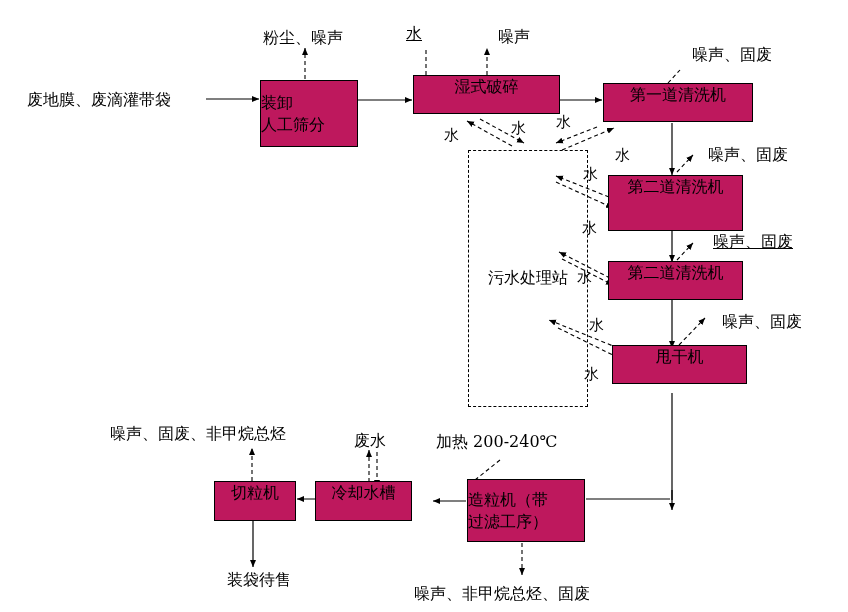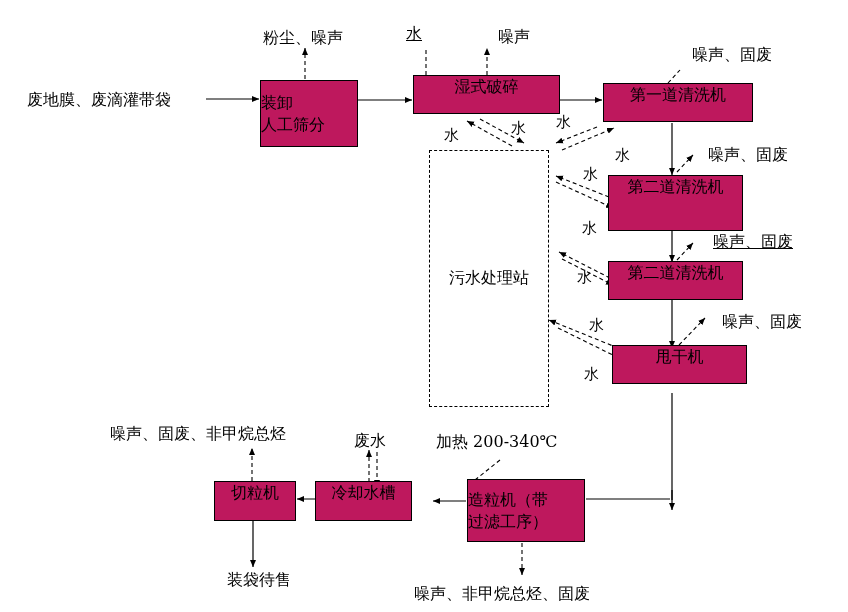--- a/index.html
+++ b/index.html
@@ -84,37 +84,37 @@
 
 <div class="box" style="left:608px;top:175px;width:135px;height:56px">第二道清洗机</div>
 <div class="lbl" style="left:708px;top:145px">噪声、固废</div>
 
 <div class="box" style="left:608px;top:261px;width:135px;height:39px">第二道清洗机</div>
 <div class="lbl u" style="left:713px;top:232px">噪声、固废</div>
 
 <div class="box" style="left:612px;top:345px;width:135px;height:39px">甩干机</div>
 <div class="lbl" style="left:722px;top:312px">噪声、固废</div>
 
-<div class="dashbox" style="left:429px;top:150px;width:120px;height:257px">污水处理站</div>
+<div class="dashbox" style="left:468px;top:150px;width:120px;height:257px">污水处理站</div>
 
 <div class="lbl sans" style="left:444px;top:125px">水</div>
 <div class="lbl sans" style="left:511px;top:118px">水</div>
 <div class="lbl sans" style="left:556px;top:112px">水</div>
 <div class="lbl sans" style="left:615px;top:145px">水</div>
 <div class="lbl sans" style="left:583px;top:164px">水</div>
 <div class="lbl sans" style="left:582px;top:218px">水</div>
 <div class="lbl sans" style="left:577px;top:267px">水</div>
 <div class="lbl sans" style="left:589px;top:315px">水</div>
 <div class="lbl sans" style="left:584px;top:364px">水</div>
 
 <div class="box" style="left:467px;top:479px;width:118px;height:63px;flex-direction:column">
   <span>造粒机（带</span>
   <span>过滤工序）</span>
 </div>
-<div class="lbl" style="left:436px;top:432px">加热 200-340℃</div>
+<div class="lbl" style="left:436px;top:432px">加热 200-240℃</div>
 <div class="lbl" style="left:414px;top:584px">噪声、非甲烷总烃、固废</div>
 
 <div class="box" style="left:315px;top:481px;width:97px;height:40px">冷却水槽</div>
 <div class="lbl" style="left:354px;top:431px">废水</div>
 
 <div class="box" style="left:214px;top:481px;width:82px;height:40px">切粒机</div>
 <div class="lbl" style="left:110px;top:424px">噪声、固废、非甲烷总烃</div>
 
 <div class="lbl" style="left:227px;top:570px">装袋待售</div>
 

